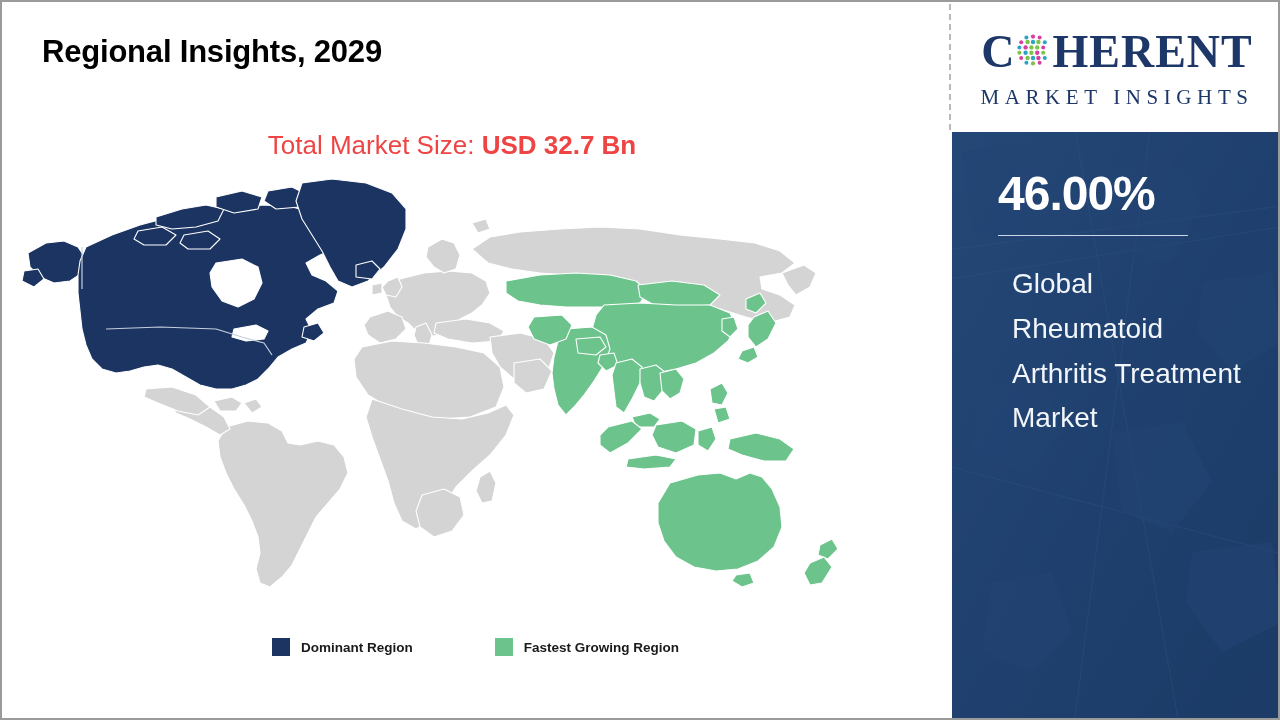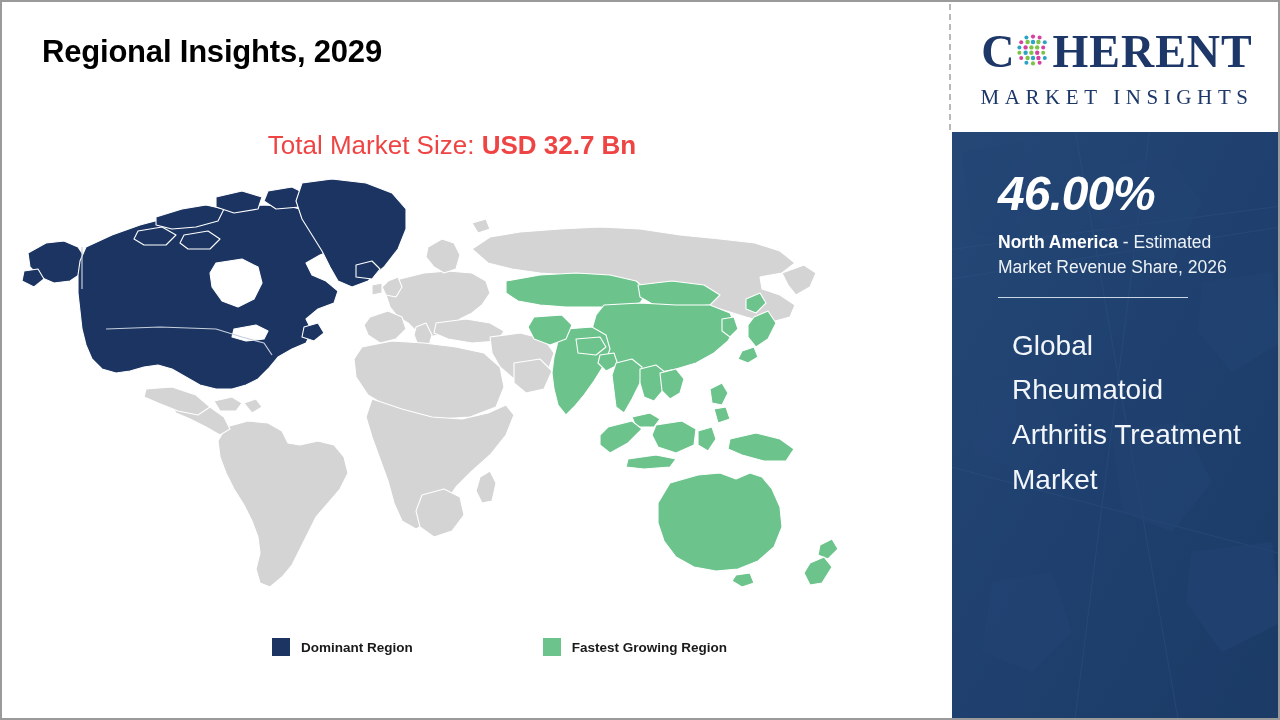--- a/index.html
+++ b/index.html
@@ -62,21 +62,20 @@
     left: 0; width: 947px;
     display: flex;
     justify-content: center;
     align-items: center;
     gap: 82px;
   }
   .legend-item {
     display: flex;
     align-items: center;
     gap: 11px;
-    margin-left: 48px;
   }
   .legend-swatch {
     width: 18px; height: 18px;
     display: block;
   }
   .legend-label {
     font-size: 13.5px;
     font-weight: 700;
     color: #1a1a1a;
     white-space: nowrap;
@@ -153,21 +152,20 @@
   #blue-panel .content {
     position: relative;
     padding: 38px 34px 0 46px;
   }
   #stat-pct {
     font-size: 48px;
     font-weight: 700;
     color: #ffffff;
     line-height: 1;
     letter-spacing: -1px;
-    font-style: italic;
   }
   #stat-desc {
     margin-top: 12px;
     font-size: 17.5px;
     color: #eef2f7;
     line-height: 1.42;
     max-width: 252px;
   }
   #stat-desc .region { font-weight: 700; color: #ffffff; }
   #panel-rule {
@@ -422,21 +420,18 @@
         <path d="M250,150 L320,140 L330,210 L280,240 L246,200 Z"></path>
         <path d="M30,250 L90,240 L110,300 L70,340 L20,320 Z"></path>
         <path d="M160,300 L230,290 L260,350 L220,400 L170,380 Z"></path>
         <path d="M240,420 L320,410 L330,490 L270,520 L234,470 Z"></path>
         <path d="M40,450 L100,440 L120,500 L80,540 L30,520 Z"></path>
       </g>
     </svg>
 
     <div class="content">
       <div id="stat-pct">46.00%</div>
-      <div id="stat-desc">
-        <span class="region">North America</span><span> - Estimated Market Revenue Share, 2026</span>
-      </div>
       <div id="panel-rule"></div>
       <div id="market-name">Global Rheumatoid Arthritis Treatment Market</div>
     </div>
   </div>
 
 </div>
 
 </body></html>

